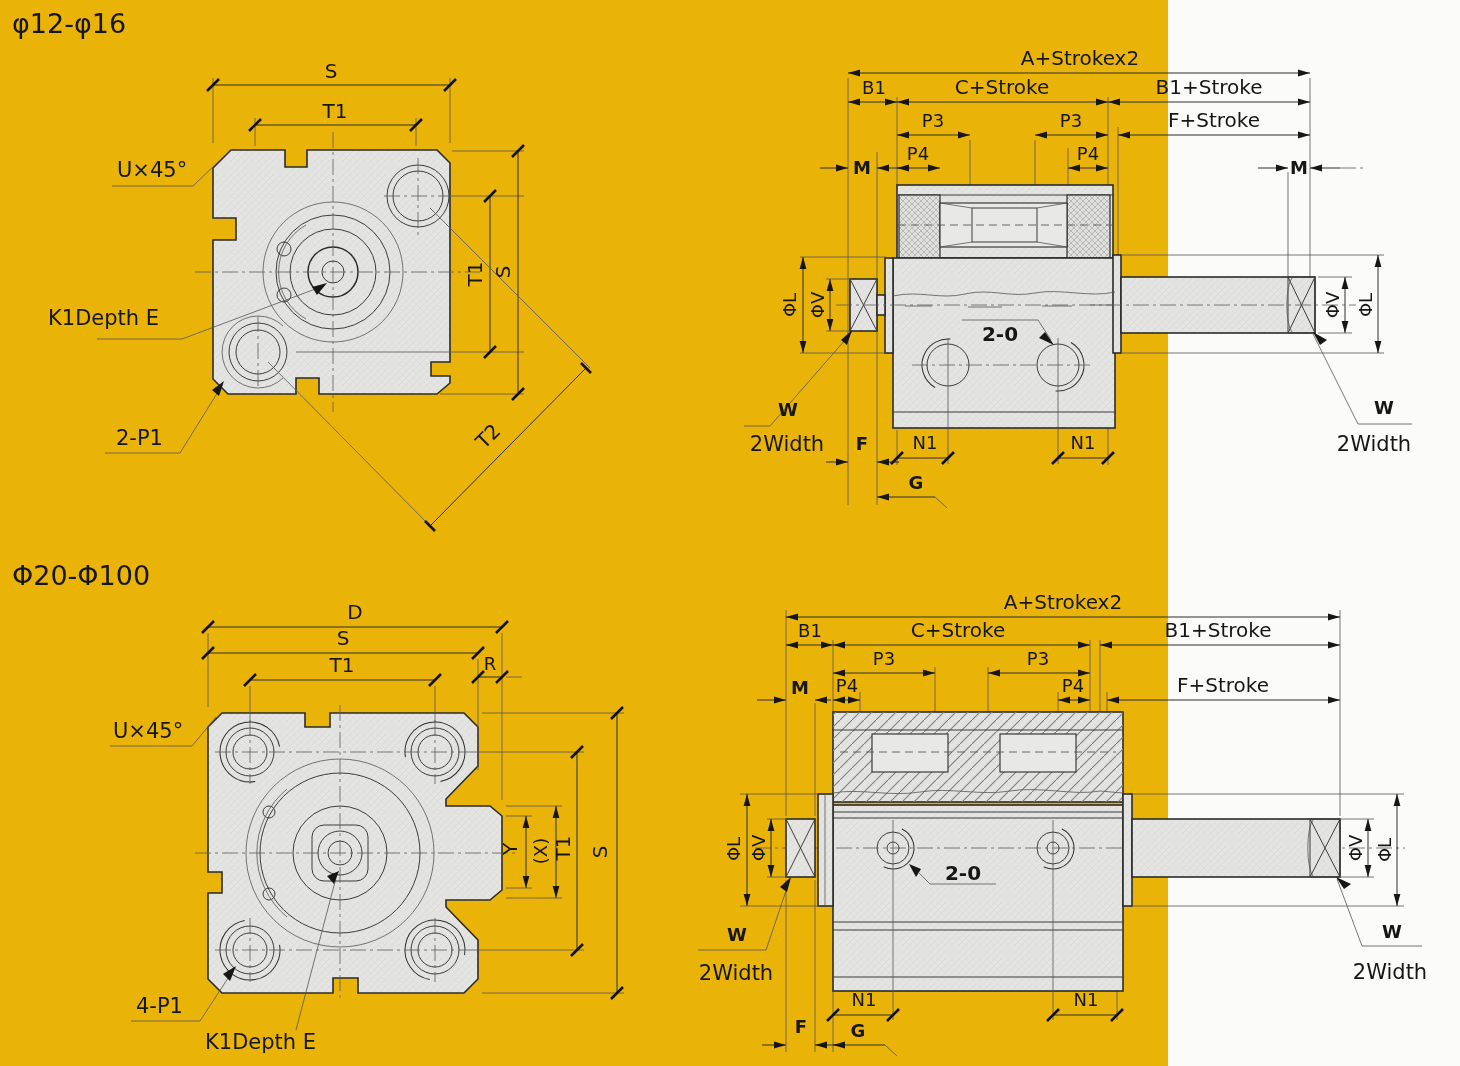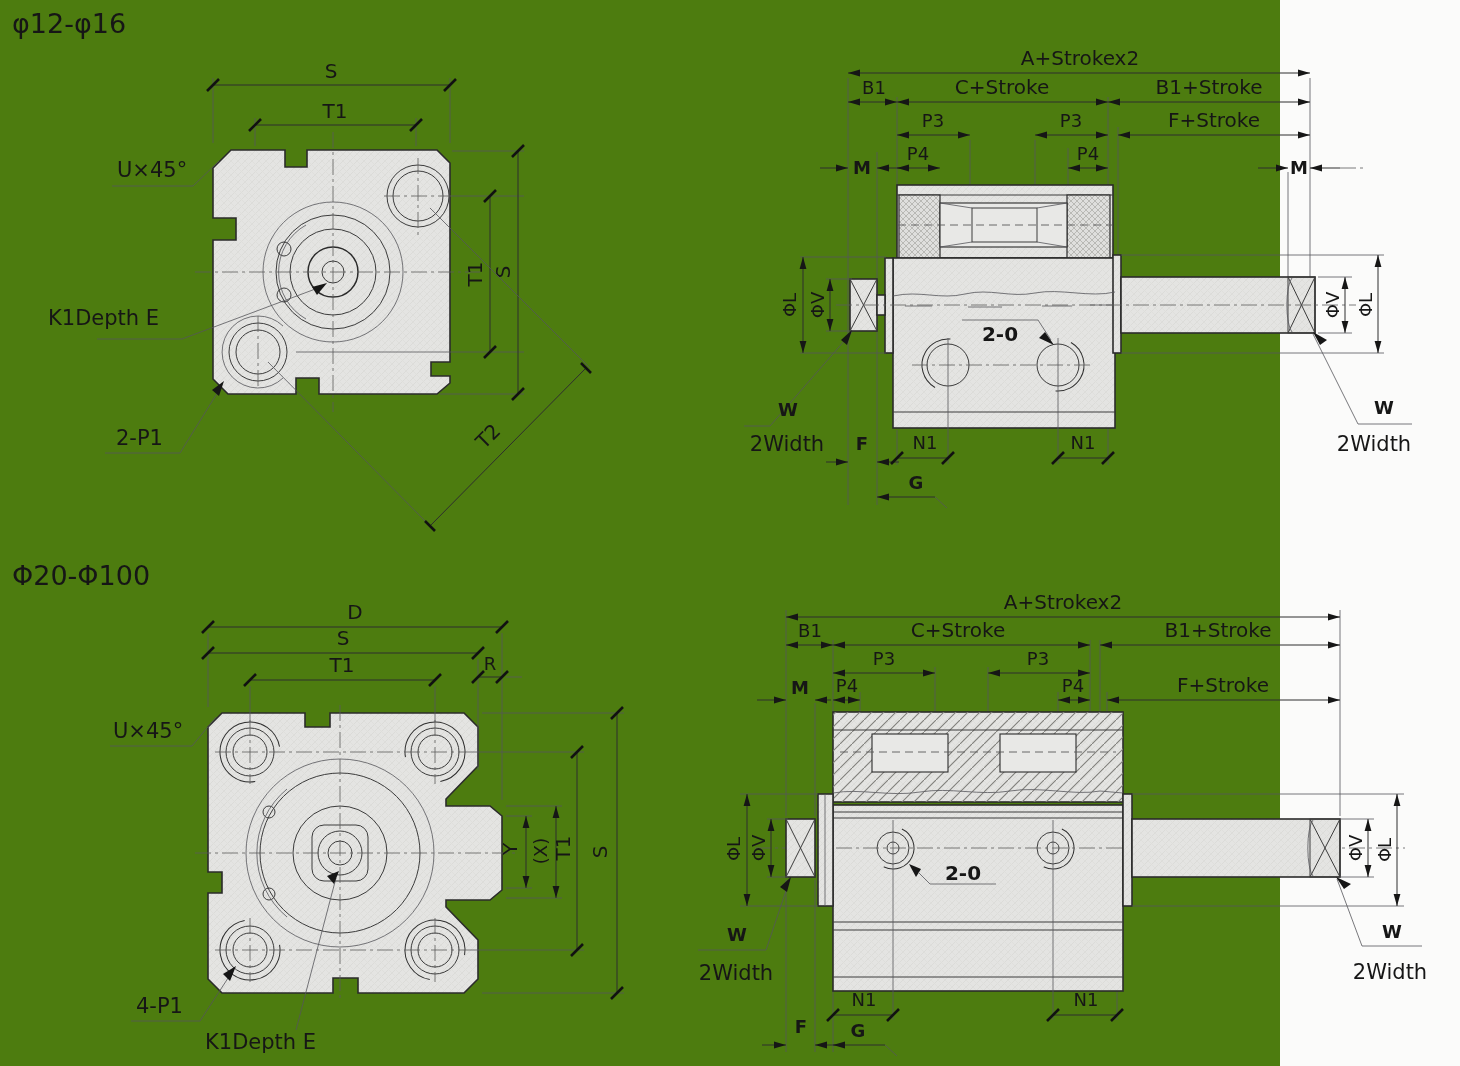--- a/index.html
+++ b/index.html
@@ -1,16 +1,16 @@
 <!DOCTYPE html>
 <html><head>
 <meta charset="utf-8">
 <style>
   html,body { margin:0; padding:0; background:#fbfbfa; }
-  .stage { width:1280px; height:1066px; position:relative; background:#4d7c0f; }
+  .stage { width:1168px; height:1066px; position:relative; background:#eab308; }
   svg { display:block; }
   text { font-family:"DejaVu Sans","Liberation Sans",sans-serif; fill:#161616; }
   .hdr { font-size:27px; }
   .dt  { font-size:20px; }
   .dts { font-size:18px; }
   .lb  { font-size:21px; }
   .b   { font-weight:bold; }
   .ln   { stroke:#2b2b2b; stroke-width:1.5; fill:none; }
   .lnt  { stroke:#3c3c3c; stroke-width:1;   fill:none; }
   .thin { stroke:#55555a; stroke-width:0.8; fill:none; }

